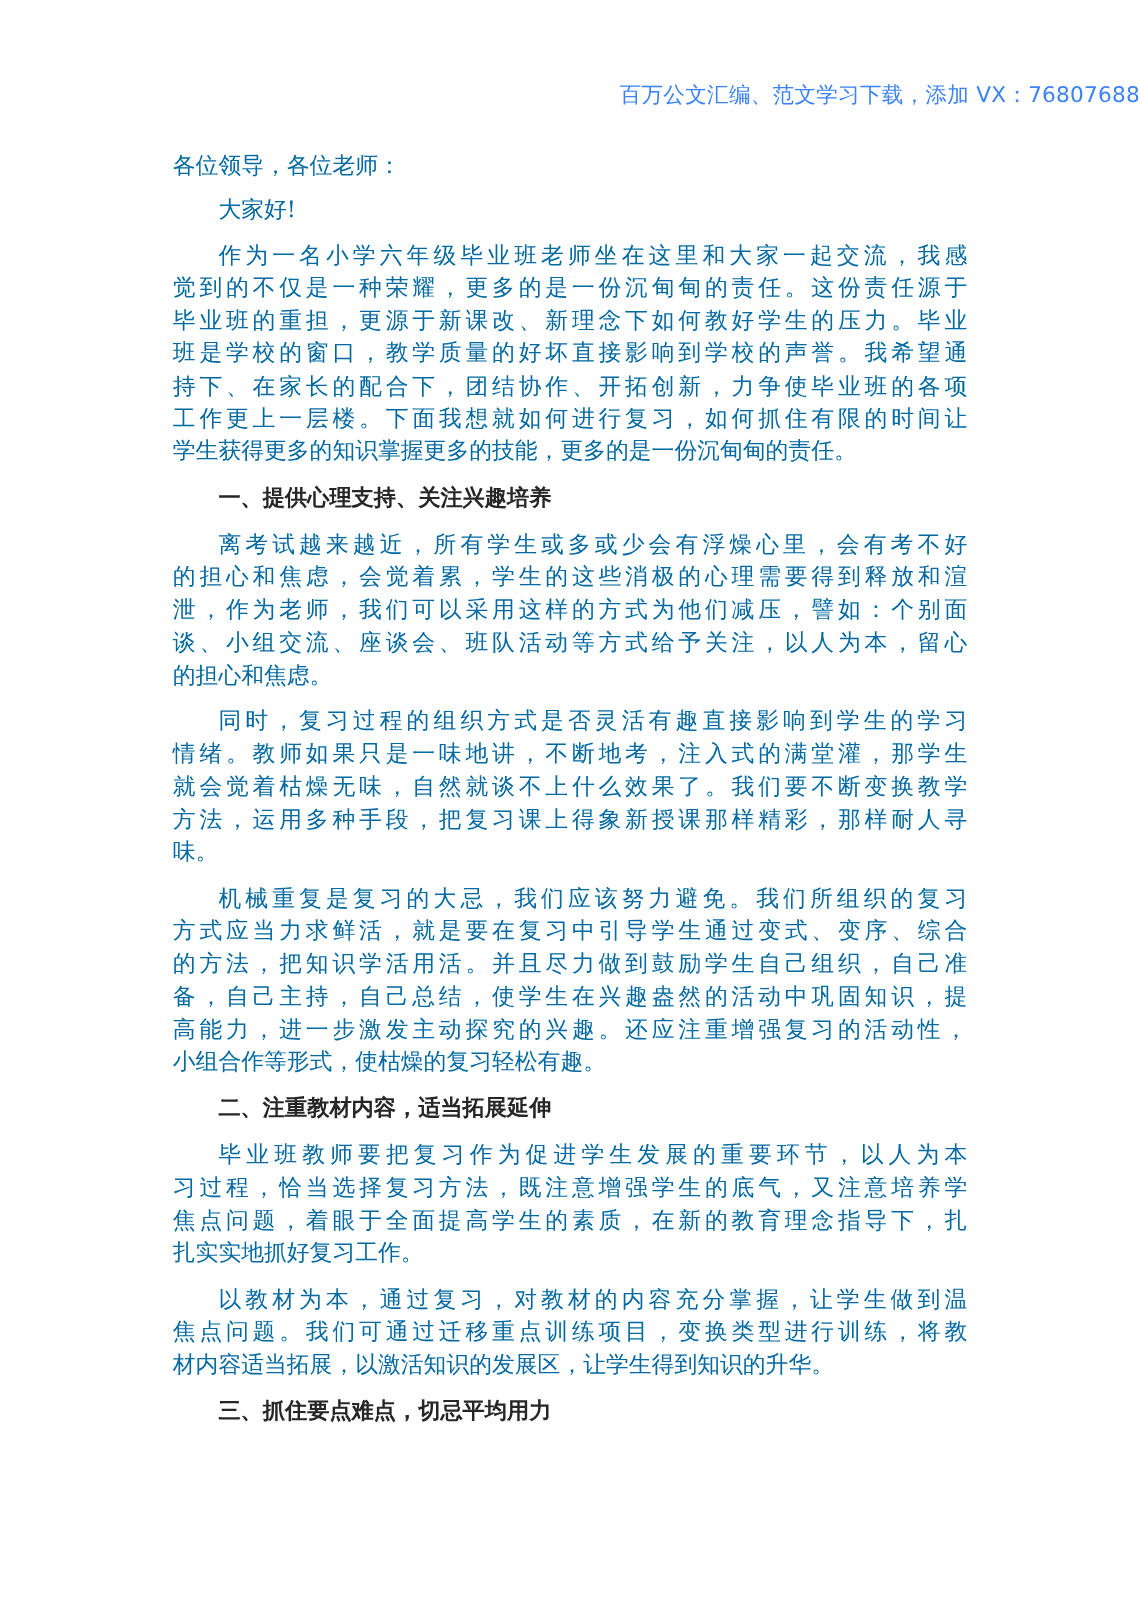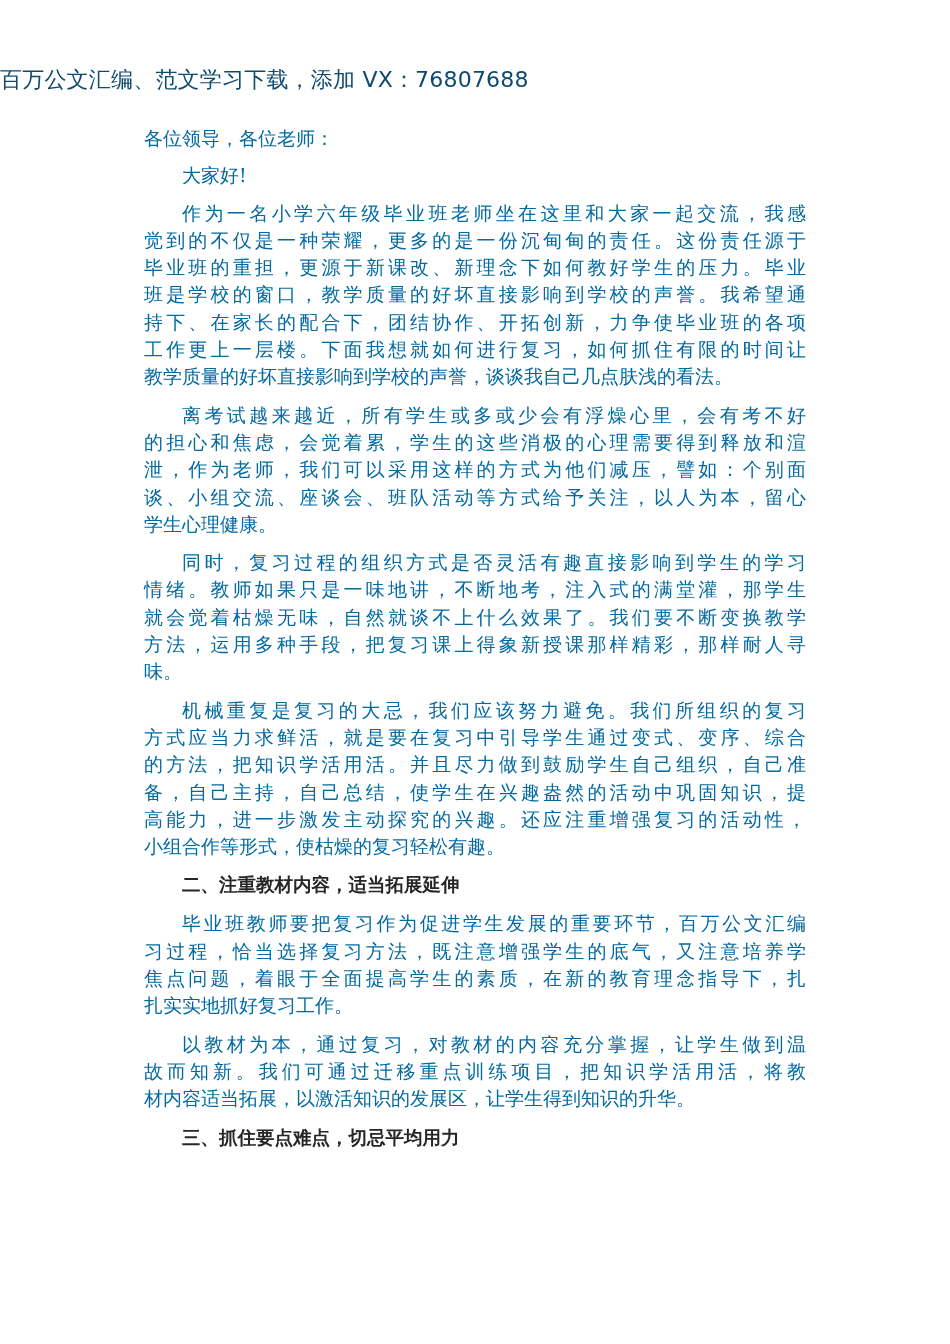--- a/index.html
+++ b/index.html
@@ -18,24 +18,24 @@
     .page {
       position: absolute;
       left: 0; top: 0;
       width: 950px; height: 1344px;
       background: #ffffff;
     }
     .header-banner {
       position: absolute;
       left: 0; right: 0;
       top: 66px;
-      text-align: left;
+      text-align: right;
       font-family: "DejaVu Sans", "Liberation Sans", sans-serif;
-      font-size: 22px;
-      color: #0c4a6e;
+      font-size: 18px;
+      color: #3b82f6;
       letter-spacing: 0.2px;
       line-height: 28px;
     }
     .body {
       position: absolute;
       left: 144px;
       top: 125px;
       width: 662px;
     }
     .line {
@@ -80,30 +80,31 @@
     <div class="line last greeting">各位领导，各位老师：</div>
     <div class="line last indent greeting">大家好!</div>
 
     <div class="para">
       <div class="line indent">作为一名小学六年级毕业班老师坐在这里和大家一起交流，我感</div>
       <div class="line">觉到的不仅是一种荣耀，更多的是一份沉甸甸的责任。这份责任源于</div>
       <div class="line">毕业班的重担，更源于新课改、新理念下如何教好学生的压力。毕业</div>
       <div class="line">班是学校的窗口，教学质量的好坏直接影响到学校的声誉。我希望通</div>
       <div class="line">持下、在家长的配合下，团结协作、开拓创新，力争使毕业班的各项</div>
       <div class="line">工作更上一层楼。下面我想就如何进行复习，如何抓住有限的时间让</div>
-      <div class="line last">教学质量的好坏直接影响到学校的声誉，谈谈我自己几点肤浅的看法。</div>
+      <div class="line last">学生获得更多的知识掌握更多的技能，更多的是一份沉甸甸的责任。</div>
     </div>
 
+    <div class="heading">一、提供心理支持、关注兴趣培养</div>
 
     <div class="para">
       <div class="line indent">离考试越来越近，所有学生或多或少会有浮燥心里，会有考不好</div>
       <div class="line">的担心和焦虑，会觉着累，学生的这些消极的心理需要得到释放和渲</div>
       <div class="line">泄，作为老师，我们可以采用这样的方式为他们减压，譬如：个别面</div>
       <div class="line">谈、小组交流、座谈会、班队活动等方式给予关注，以人为本，留心</div>
-      <div class="line last">学生心理健康。</div>
+      <div class="line last">的担心和焦虑。</div>
     </div>
 
     <div class="para">
       <div class="line indent">同时，复习过程的组织方式是否灵活有趣直接影响到学生的学习</div>
       <div class="line">情绪。教师如果只是一味地讲，不断地考，注入式的满堂灌，那学生</div>
       <div class="line">就会觉着枯燥无味，自然就谈不上什么效果了。我们要不断变换教学</div>
       <div class="line">方法，运用多种手段，把复习课上得象新授课那样精彩，那样耐人寻</div>
       <div class="line last">味。</div>
     </div>
 
@@ -112,28 +113,28 @@
       <div class="line">方式应当力求鲜活，就是要在复习中引导学生通过变式、变序、综合</div>
       <div class="line">的方法，把知识学活用活。并且尽力做到鼓励学生自己组织，自己准</div>
       <div class="line">备，自己主持，自己总结，使学生在兴趣盎然的活动中巩固知识，提</div>
       <div class="line">高能力，进一步激发主动探究的兴趣。还应注重增强复习的活动性，</div>
       <div class="line last">小组合作等形式，使枯燥的复习轻松有趣。</div>
     </div>
 
     <div class="heading">二、注重教材内容，适当拓展延伸</div>
 
     <div class="para">
-      <div class="line indent">毕业班教师要把复习作为促进学生发展的重要环节，百万公文汇编</div>
+      <div class="line indent">毕业班教师要把复习作为促进学生发展的重要环节，以人为本</div>
       <div class="line">习过程，恰当选择复习方法，既注意增强学生的底气，又注意培养学</div>
       <div class="line">焦点问题，着眼于全面提高学生的素质，在新的教育理念指导下，扎</div>
       <div class="line last">扎实实地抓好复习工作。</div>
     </div>
 
     <div class="para">
       <div class="line indent">以教材为本，通过复习，对教材的内容充分掌握，让学生做到温</div>
-      <div class="line">故而知新。我们可通过迁移重点训练项目，把知识学活用活，将教</div>
+      <div class="line">焦点问题。我们可通过迁移重点训练项目，变换类型进行训练，将教</div>
       <div class="line last">材内容适当拓展，以激活知识的发展区，让学生得到知识的升华。</div>
     </div>
 
     <div class="heading">三、抓住要点难点，切忌平均用力</div>
 
   </div>
 </div>
 
 </body></html>

